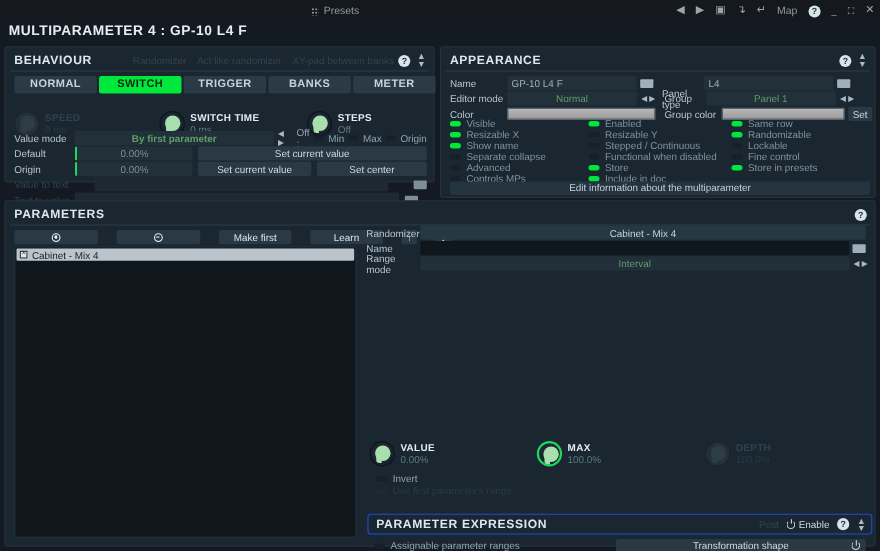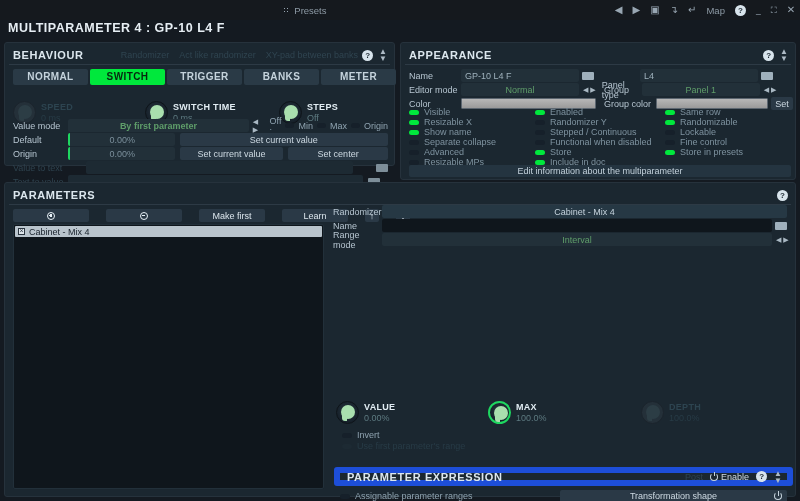--- a/index.html
+++ b/index.html
@@ -218,21 +218,21 @@
   .userange-row {
     position: absolute; left: 337px; top: 258px;
     display: flex; align-items: center; gap: 5px; font-size: 9px; color: #273b46;
   }
 
   
   #pexpr {
     position: absolute; left: 329px; top: 284px; width: 459px; height: 27px;
   }
   .pe-hd {
-    position: relative; height: 19px; border: 6px solid #1d4ed8;
+    position: relative; height: 19px; border: 1px solid #1d4ed8;
     background: #1b2730; border-radius: 3px;
     display: flex; align-items: center;
   }
   .pe-title { font-size: 11px; font-weight: bold; letter-spacing: .6px; color: #dce7ee; padding-left: 7px; }
   .pe-right { margin-left: auto; display: flex; align-items: center; gap: 7px; padding-right: 5px; }
   .pe-post { font-size: 9px; color: #2f4450; }
   .pwr {
     display: inline-block; width: 8px; height: 8px; border: 1.3px solid #c6d3dc;
     border-radius: 50%; position: relative; border-top-color: transparent;
   }
@@ -430,31 +430,31 @@
         <div class="cbitem">
             <span class="cbbox"></span>
             <span class="cbtxt">Separate collapse</span>
           </div>
         <div class="cbitem">
             <span class="cbbox"></span>
             <span class="cbtxt">Advanced</span>
           </div>
         <div class="cbitem">
             <span class="cbbox"></span>
-            <span class="cbtxt">Resizable MPs</span>
+            <span class="cbtxt">Controls MPs</span>
           </div>
       </div>
       <div class="cbcol" style="left:126px;">
         <div class="cbitem">
             <span class="cbbox on"></span>
             <span class="cbtxt">Enabled</span>
           </div>
         <div class="cbitem">
             <span class="cbbox"></span>
-            <span class="cbtxt">Randomizer Y</span>
+            <span class="cbtxt">Resizable Y</span>
           </div>
         <div class="cbitem">
             <span class="cbbox"></span>
             <span class="cbtxt">Stepped / Continuous</span>
           </div>
         <div class="cbitem">
             <span class="cbbox"></span>
             <span class="cbtxt">Functional when disabled</span>
           </div>
         <div class="cbitem">

